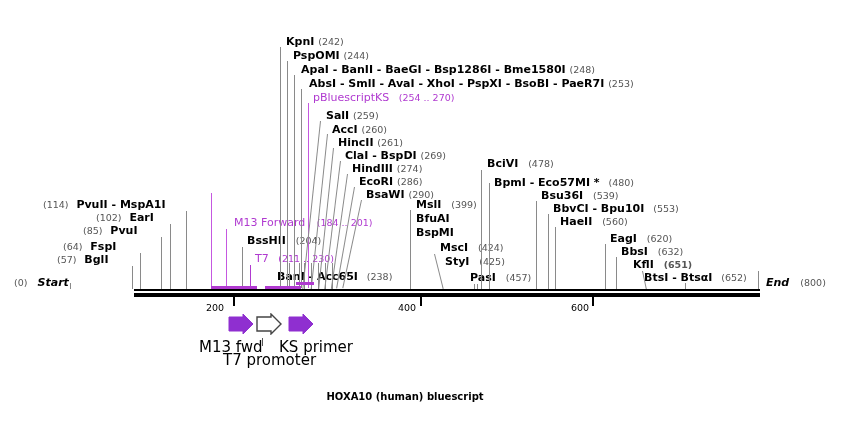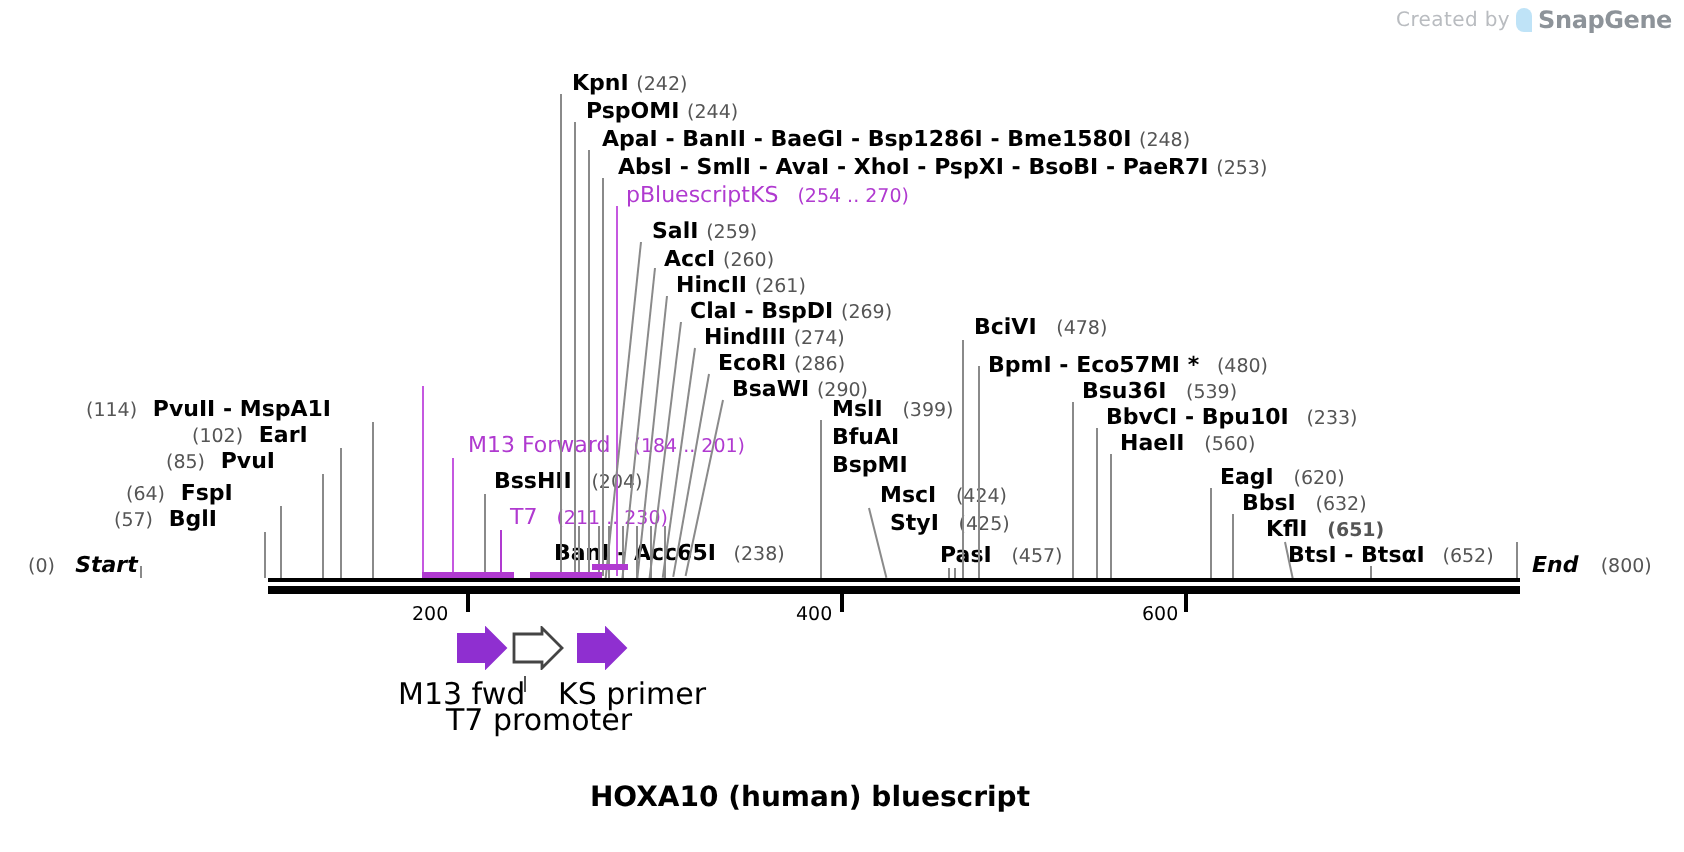--- a/index.html
+++ b/index.html
@@ -117,41 +117,36 @@
     position: absolute;
     width: 1px;
     background: #555;
   }
 
   
   .title {
     position: absolute;
     width: 810px;
     text-align: center;
-    font-size: 14px;
+    font-size: 10px;
     font-weight: bold;
   }
   .subtitle {
     position: absolute;
     width: 842px;
     text-align: center;
     font-size: 11px;
     color: #222;
   }
 </style>
 </head>
 <body>
 
 <div id="map">
 
-  <div class="abs credit">
-    <span>Created by</span>
-    <span class="sg-logo"></span>
-    <span class="sg">SnapGene</span>
-  </div>
 
   <div class="abs lbl" style="left:286px; top:36px;">
     <span>KpnI</span>
     <span class="pos">(242)</span>
   </div>
 
   <div class="abs lbl" style="left:293px; top:50px;">
     <span>PspOMI</span>
     <span class="pos">(244)</span>
   </div>
@@ -301,21 +296,21 @@
   </div>
 
   <div class="abs lbl" style="left:541px; top:190px;">
     <span>Bsu36I</span>
     <span class="pos" style="margin-left:6px;">(539)</span>
   </div>
 
   <div class="abs lbl" style="left:553px; top:203px;">
     <span>BbvCI</span>
     <span class="sep"> - </span><span>Bpu10I</span>
-    <span class="pos" style="margin-left:5px;">(233)</span>
+    <span class="pos" style="margin-left:5px;">(553)</span>
   </div>
 
   <div class="abs lbl" style="left:560px; top:216px;">
     <span>HaeII</span>
     <span class="pos" style="margin-left:6px;">(560)</span>
   </div>
 
   <div class="abs lbl" style="left:610px; top:233px;">
     <span>EagI</span>
     <span class="pos" style="margin-left:6px;">(620)</span>

